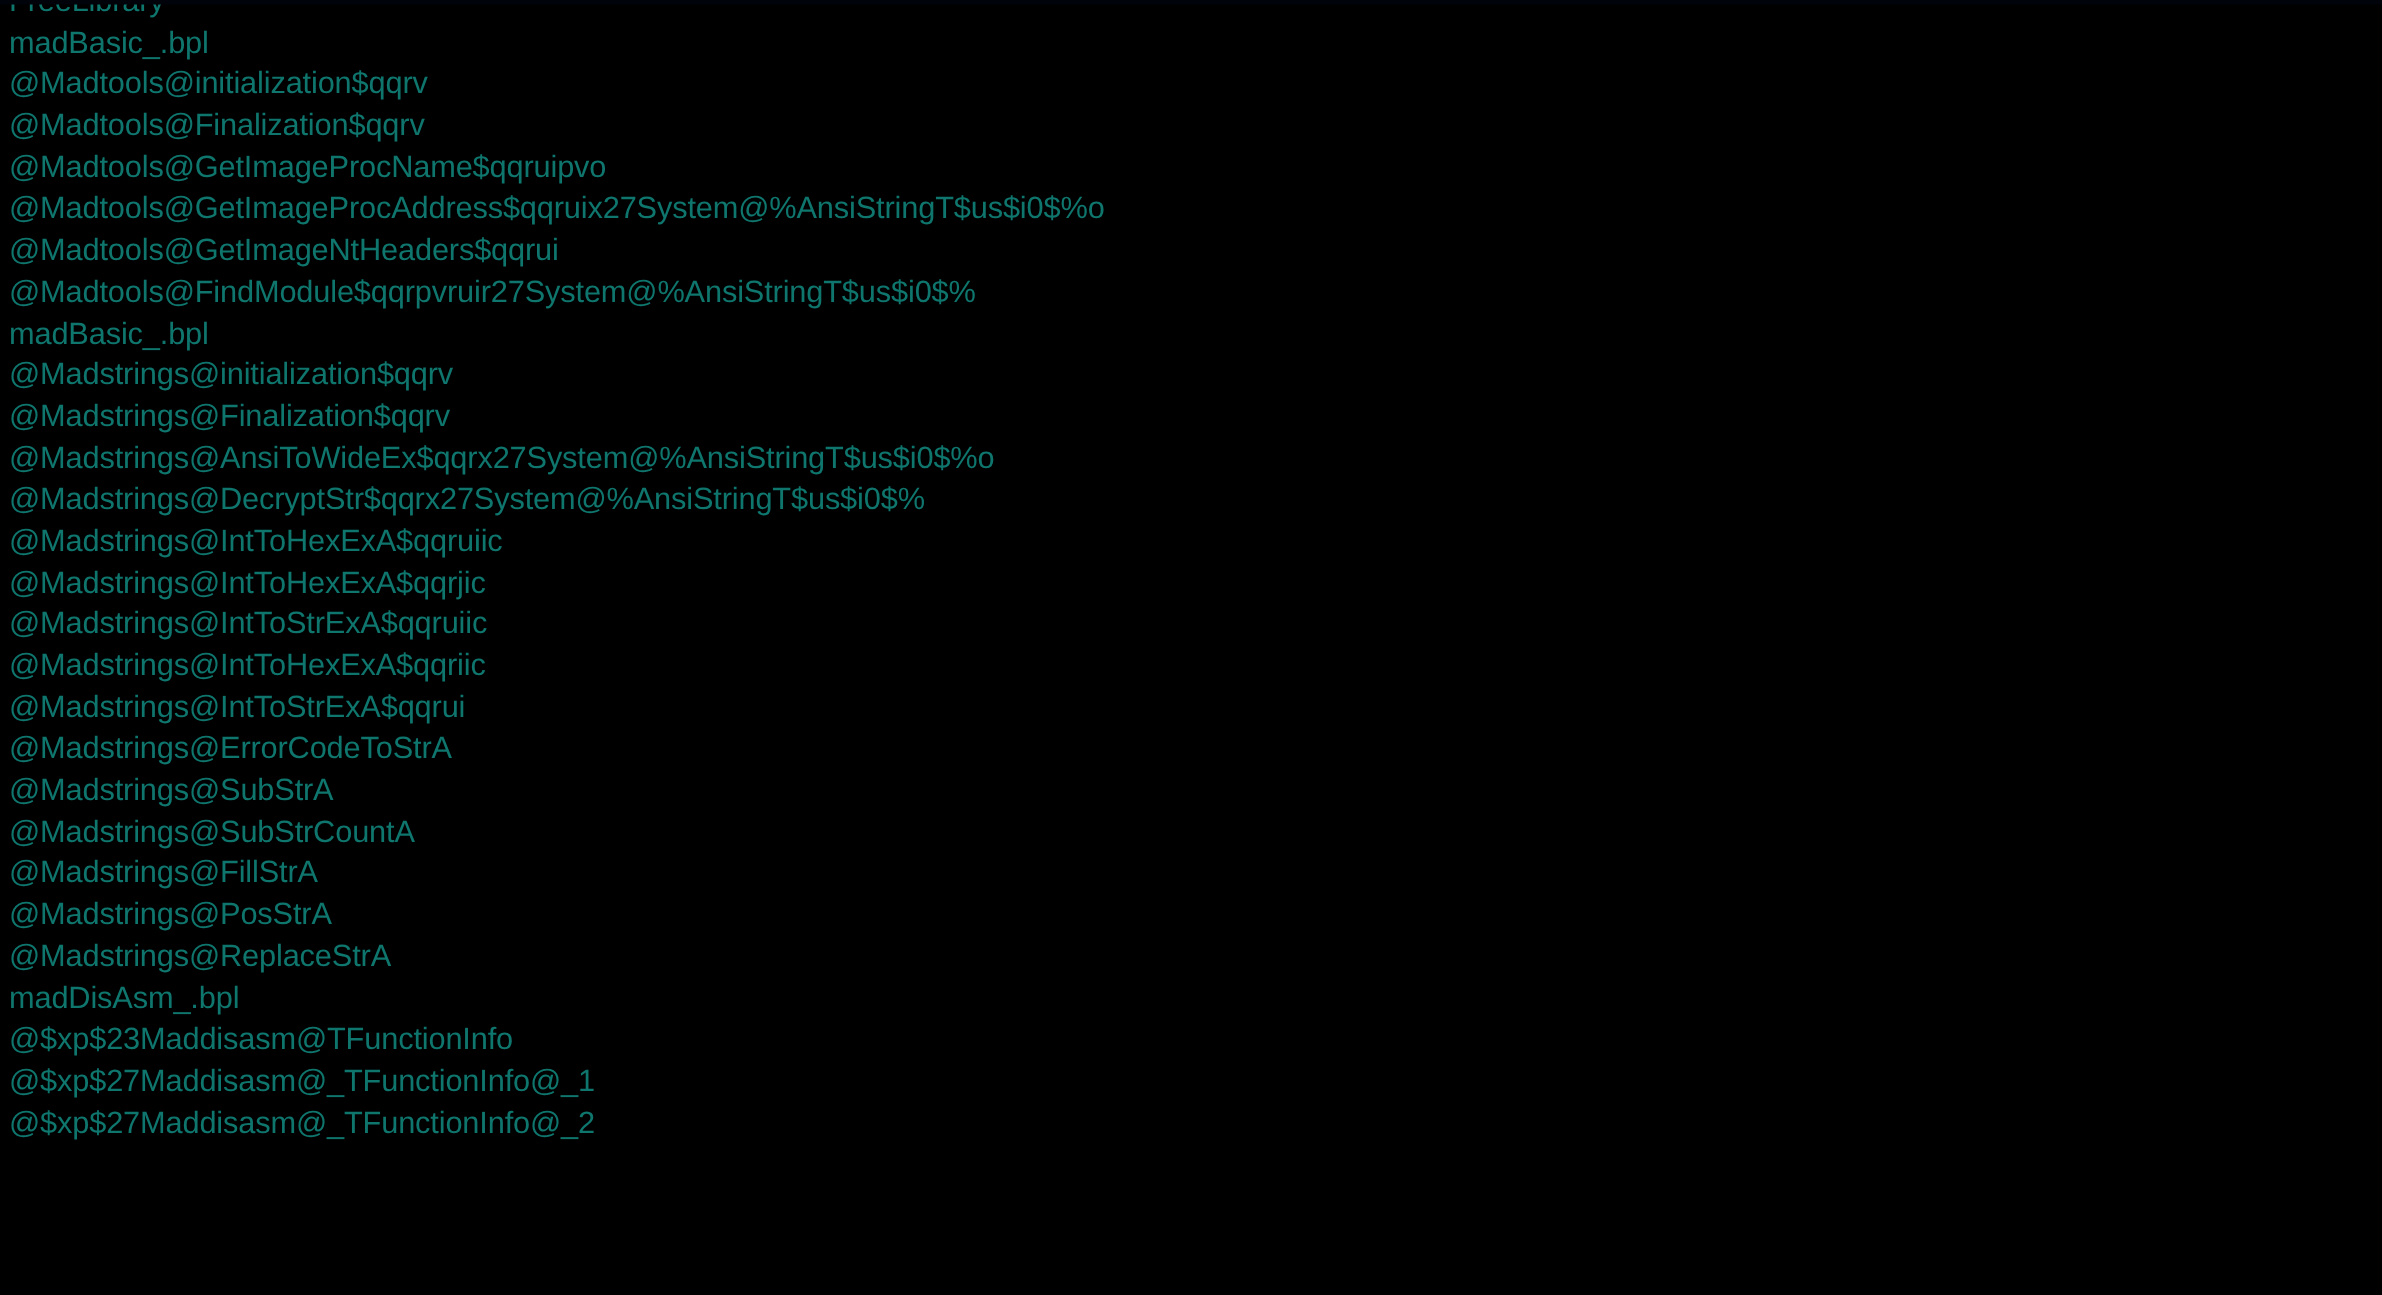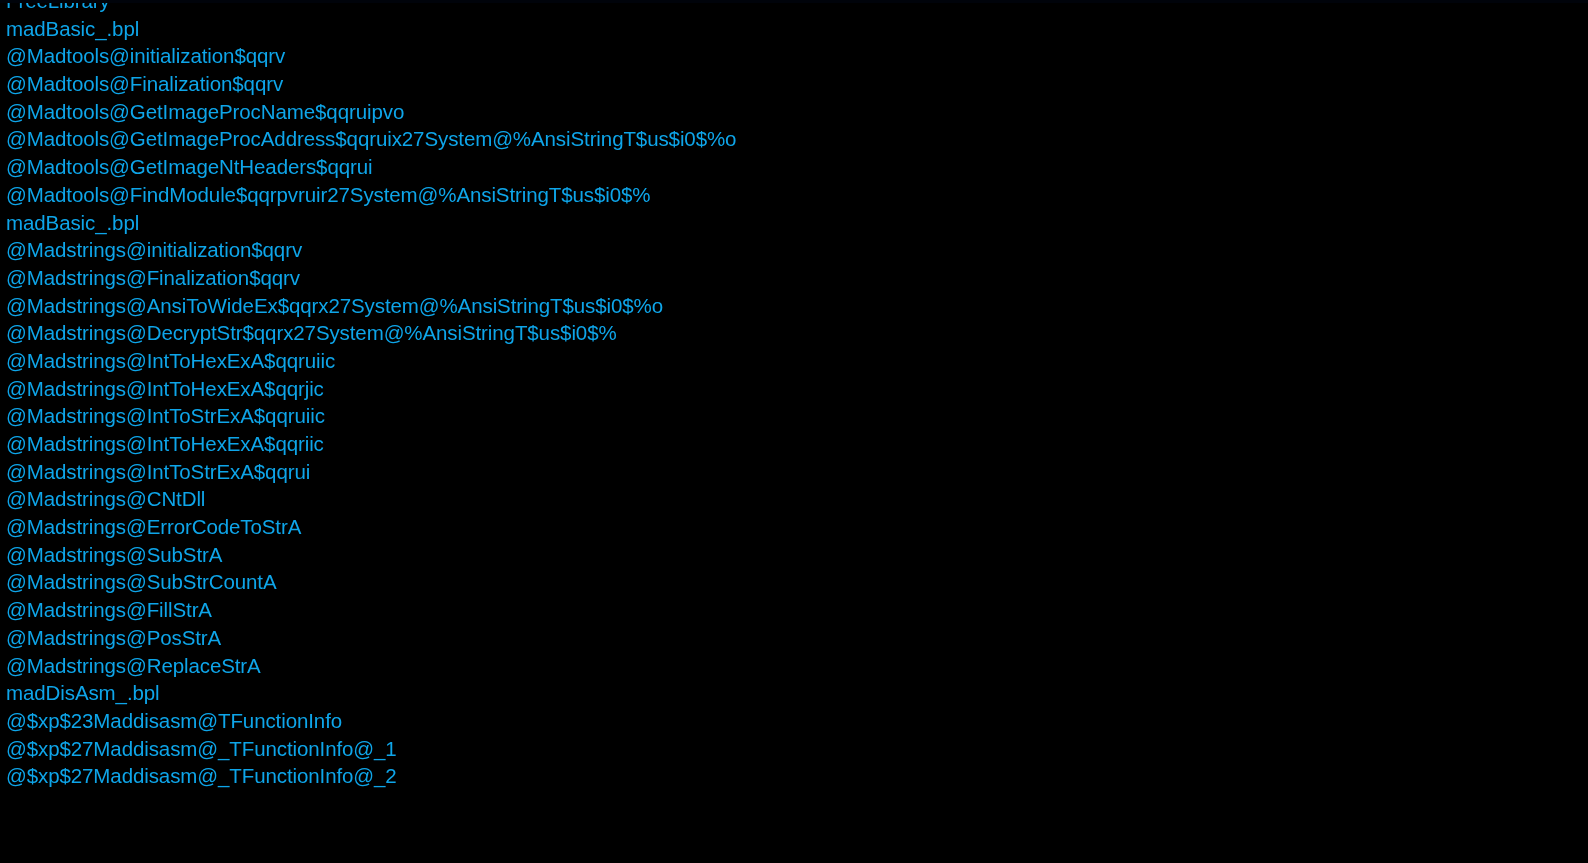--- a/index.html
+++ b/index.html
@@ -48,21 +48,21 @@
   }
 
   .console-line {
     display: block;
     margin: 0;
     padding: 0 0 0 6px;
     height: 27.7px;
     line-height: 27.7px;
     font-size: 20.5px;
     font-weight: 400;
-    color: #0ea5e9;
+    color: #0f766e;
     white-space: pre;
     letter-spacing: -0.1px;
     text-rendering: optimizeLegibility;
   }
 </style>
 </head>
 <body>
 
 <div id="console-viewport">
 
@@ -80,21 +80,20 @@
       <li class="console-line">madBasic_.bpl</li>
       <li class="console-line">@Madstrings@initialization$qqrv</li>
       <li class="console-line">@Madstrings@Finalization$qqrv</li>
       <li class="console-line">@Madstrings@AnsiToWideEx$qqrx27System@%AnsiStringT$us$i0$%o</li>
       <li class="console-line">@Madstrings@DecryptStr$qqrx27System@%AnsiStringT$us$i0$%</li>
       <li class="console-line">@Madstrings@IntToHexExA$qqruiic</li>
       <li class="console-line">@Madstrings@IntToHexExA$qqrjic</li>
       <li class="console-line">@Madstrings@IntToStrExA$qqruiic</li>
       <li class="console-line">@Madstrings@IntToHexExA$qqriic</li>
       <li class="console-line">@Madstrings@IntToStrExA$qqrui</li>
-      <li class="console-line">@Madstrings@CNtDll</li>
       <li class="console-line">@Madstrings@ErrorCodeToStrA</li>
       <li class="console-line">@Madstrings@SubStrA</li>
       <li class="console-line">@Madstrings@SubStrCountA</li>
       <li class="console-line">@Madstrings@FillStrA</li>
       <li class="console-line">@Madstrings@PosStrA</li>
       <li class="console-line">@Madstrings@ReplaceStrA</li>
       <li class="console-line">madDisAsm_.bpl</li>
       <li class="console-line">@$xp$23Maddisasm@TFunctionInfo</li>
       <li class="console-line">@$xp$27Maddisasm@_TFunctionInfo@_1</li>
       <li class="console-line">@$xp$27Maddisasm@_TFunctionInfo@_2</li>

